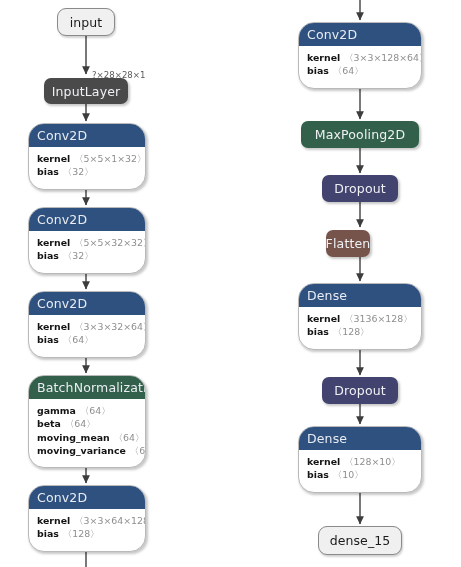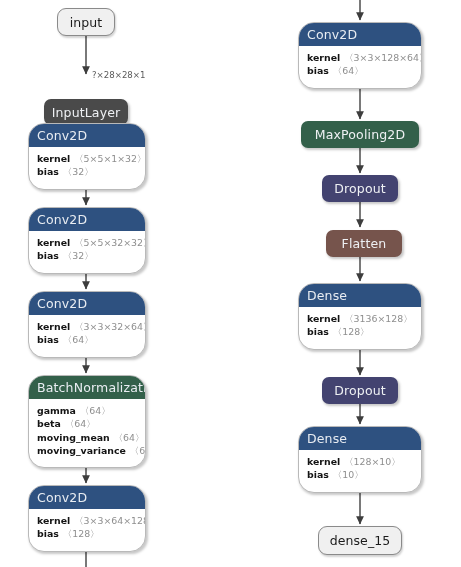--- a/index.html
+++ b/index.html
@@ -53,21 +53,21 @@
     box-sizing: border-box;
     border-radius: 7px;
     display: flex;
     align-items: center;
     justify-content: center;
     color: #eef0f3;
     font-size: 12.5px;
     letter-spacing: .15px;
     box-shadow: 1.5px 2px 2.5px rgba(0,0,0,.22);
   }
-  .pill.gray   { background: #4a4a4a; margin-top: 21px; }
+  .pill.gray   { background: #4a4a4a; }
   .pill.green  { background: #33604a; }
   .pill.purple { background: #434370; }
   .pill.brown  { background: #76544c; }
 
   
   .pbox {
     position: absolute;
     box-sizing: border-box;
     background: #ffffff;
     border: 1.1px solid #b9b9b9;
@@ -259,21 +259,21 @@
   </div>
 
   <div class="pill green" style="left:301px; top:121px; width:118px; height:27px;">
     <span>MaxPooling2D</span>
   </div>
 
   <div class="pill purple" style="left:322px; top:175px; width:76px; height:27px;">
     <span>Dropout</span>
   </div>
 
-  <div class="pill brown" style="left:326px; top:230px; width:76px; height:27px;">
+  <div class="pill brown" style="left:326px; top:230px; width:44px; height:27px;">
     <span>Flatten</span>
   </div>
 
   <div class="pbox blue" style="left:298px; top:283px; width:124px; height:67px;">
     <div class="hdr">Dense</div>
     <div class="rows">
       <div class="prow">
         <span class="pname">kernel</span>
         <span class="pshape">〈3136×128〉</span>
       </div>

